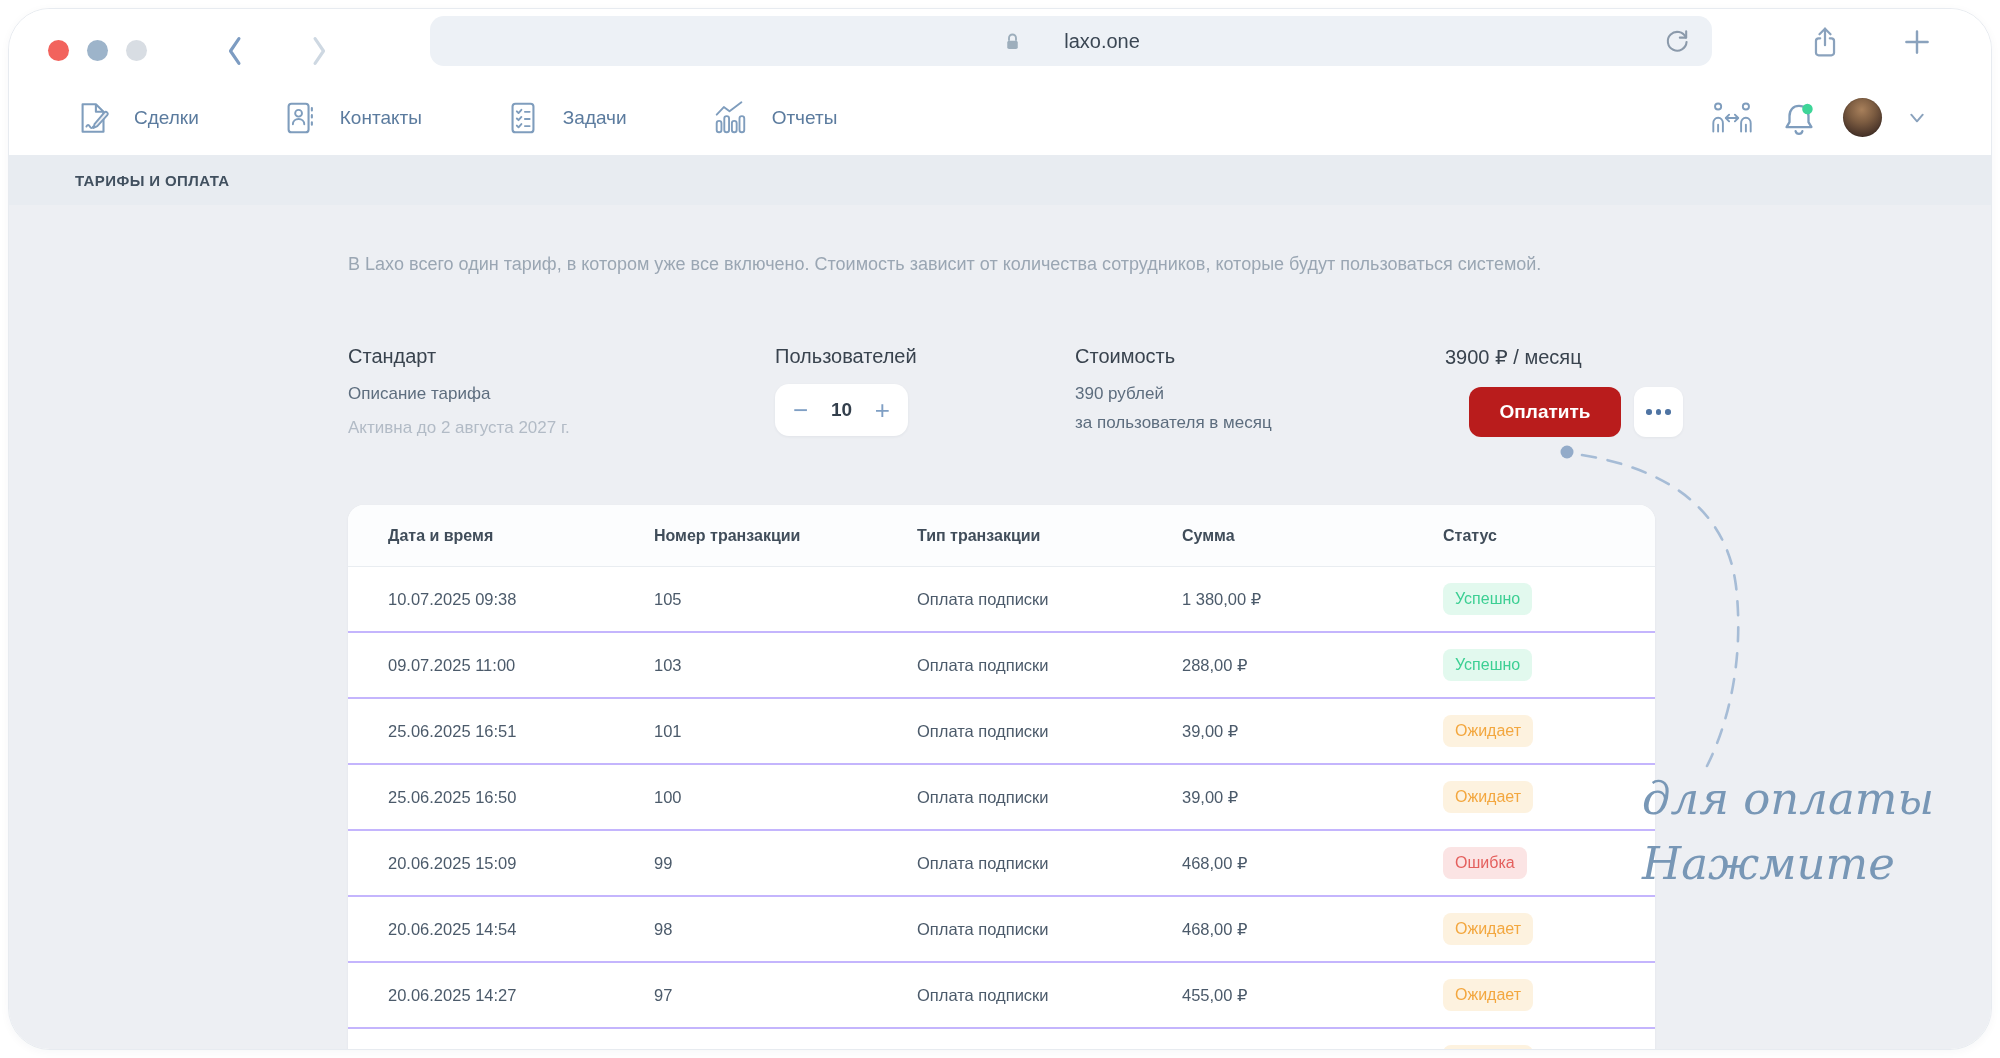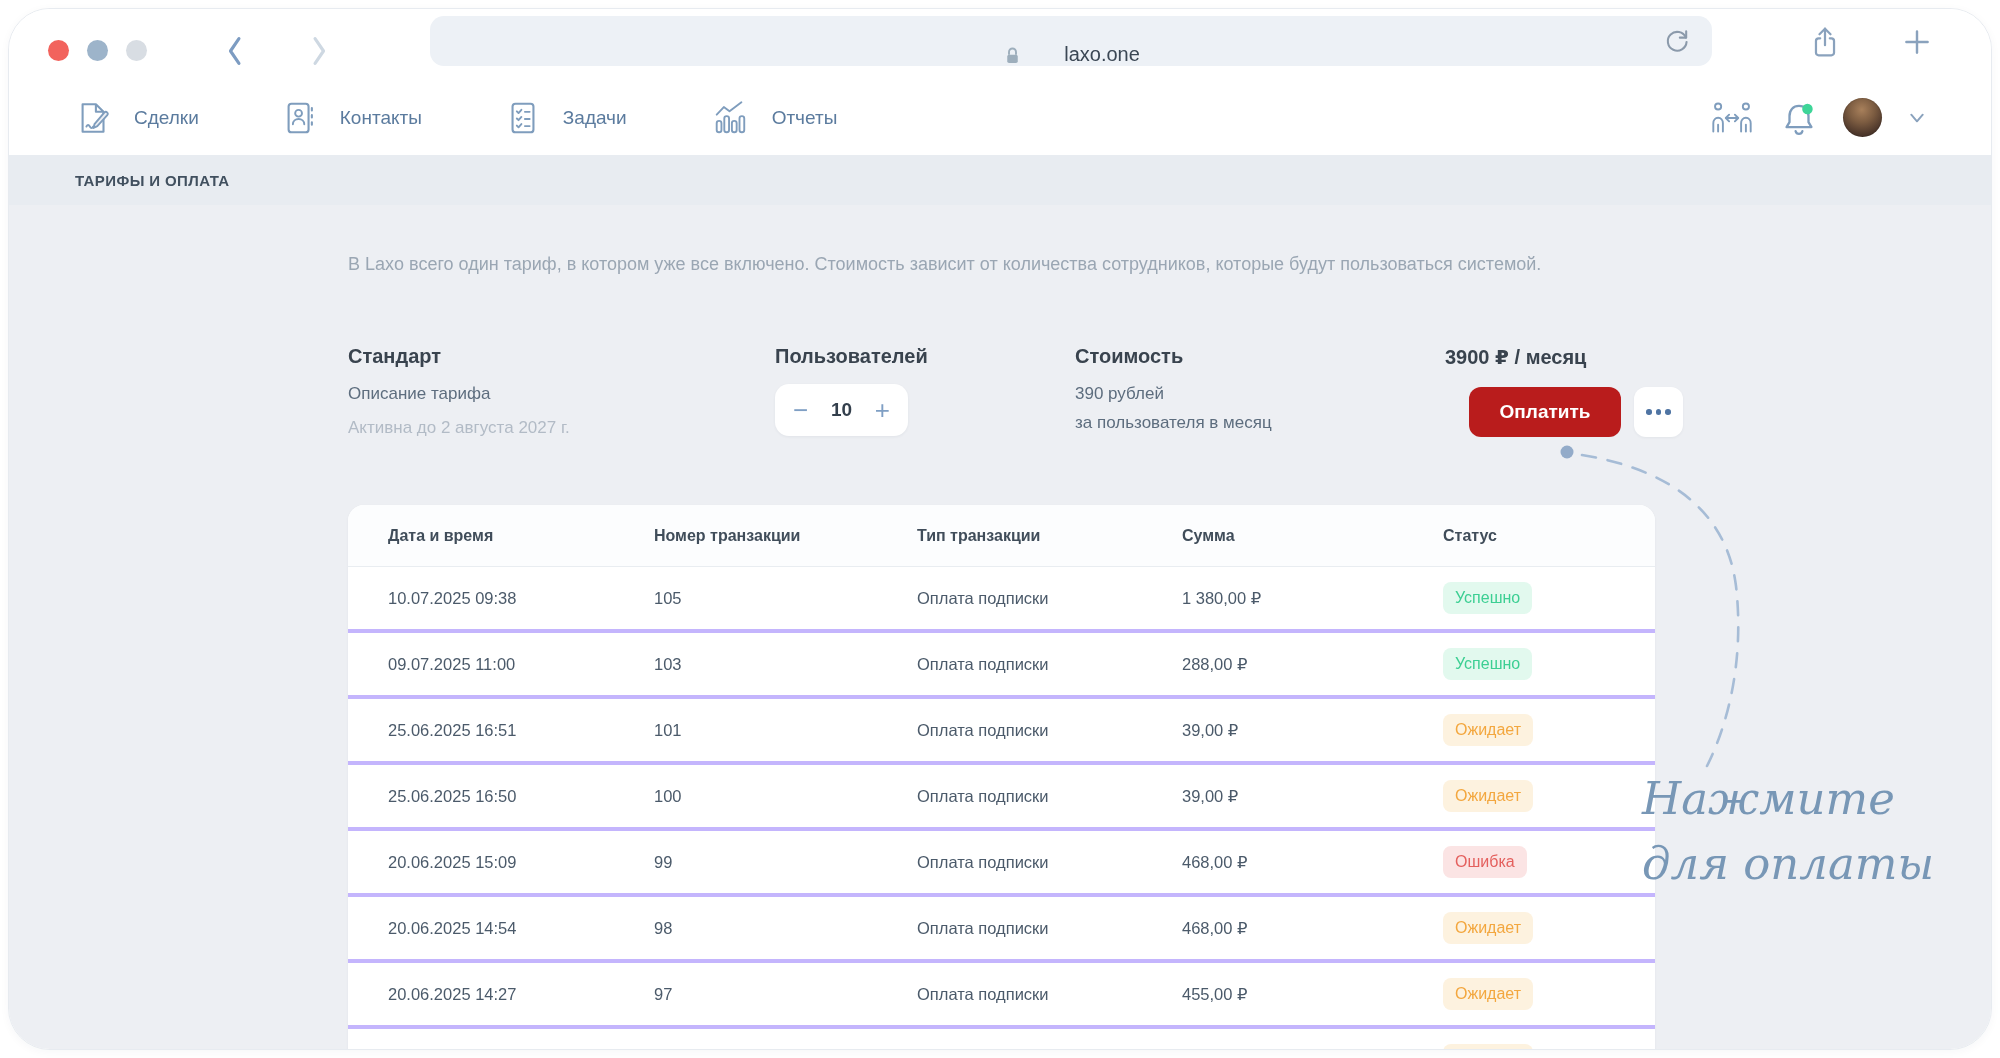--- a/index.html
+++ b/index.html
@@ -15,21 +15,21 @@
   .chrome { position:absolute; left:0; top:0; width:2000px; height:80px; background:#ffffff; }
   .traffic { position:absolute; left:48px; top:40px; display:flex; gap:18px; }
   .light { width:21px; height:21px; border-radius:50%; }
   .light.red { background:#f2635d; }
   .light.mid { background:#9db4ca; }
   .light.dim { background:#d8dde3; }
   .navarr { position:absolute; top:33px; }
   .navarr.back { left:222px; }
   .navarr.fwd  { left:306px; }
   .urlbar { position:absolute; left:430px; top:16px; width:1282px; height:50px;
-            background:#edf1f6; border-radius:14px; display:flex; align-items:flex-end; justify-content:center;gap:31px; }
+            background:#edf1f6; border-radius:14px; display:flex; align-items:center; justify-content:center;gap:31px; }
   .urltext { font-size:20px; color:#3b4754; margin-left:10px; }
   .reload { position:absolute; right:20px; top:10px; }
   .chrome-ic { position:absolute; top:25px; }
   .share-btn { left:1808px; }
   .plus-btn  { left:1900px; }
 
   
   .appnav { position:absolute; left:0; top:80px; width:2000px; height:75px; background:#ffffff; }
   .nav-items { position:absolute; left:75px; top:0; height:75px; display:flex; align-items:center; gap:82px; }
   .nav-item { display:flex; align-items:center; gap:21px; cursor:pointer; }
@@ -43,21 +43,21 @@
   
   .titlebar { position:absolute; left:0; top:155px; width:2000px; height:50px; background:#e8ecf1;
               display:flex; align-items:center; padding-left:75px; }
   .titletext { font-size:15px; font-weight:700; letter-spacing:.4px; color:#41505f; }
   .content { position:absolute; left:0; top:205px; width:2000px; height:853px; background:#edeff3; }
 
   .desc { position:absolute; left:348px; top:254px; font-size:18px; color:#9aa6b3; }
 
   .t-col { position:absolute; top:345px; }
   .t-col.c1 { left:348px; } .t-col.c2 { left:775px; } .t-col.c3 { left:1075px; } .t-col.c4 { left:1445px; }
-  .t-head { font-size:20px; font-weight:700; color:#39434e; }
+  .t-head { font-size:20px; font-weight:400; color:#39434e; }
   .t-line { margin-top:16px; font-size:17px; color:#5d6d7e; }
   .t-line.tight { margin-top:9px; }
   .t-muted { margin-top:14px; font-size:17px; color:#b2bbc6; }
   .stepper { margin-top:16px; width:133px; height:52px; background:#ffffff; border-radius:14px;
              box-shadow:0 1px 3px rgba(27,43,65,.06); display:flex; align-items:center;
              justify-content:space-between; padding:0 18px; }
   .step-btn { font-size:26px; color:#7f9fc4; cursor:pointer; line-height:1; }
   .step-val { font-size:19px; font-weight:600; color:#333f4c; }
   .t-buttons { margin-top:18px; display:flex; gap:13px; }
   .pay-btn { width:152px; height:50px; border:none; border-radius:12px; color:#ffffff;
@@ -67,21 +67,21 @@
               box-shadow:0 1px 3px rgba(27,43,65,.05); }
   .dot3 { width:5.5px; height:5.5px; border-radius:50%; background:#4f74a3; }
 
   
   .table-card { position:absolute; left:348px; top:505px; width:1307px; height:600px;
                 background:#ffffff; border-radius:16px; box-shadow:0 1px 3px rgba(27,43,65,.05); overflow:hidden; }
   .thead, .trow { display:grid; grid-template-columns:266px 263px 265px 261px 1fr;
                   align-items:center; padding:0 40px; }
   .thead { height:62px; background:#fcfdfe; border-bottom:1px solid #e9edf1;
            font-size:16px; font-weight:700; color:#404d5a; }
-  .trow { height:66px; font-size:16.5px; color:#4b5a6a; border-bottom:4px solid #c4b5fd; }
+  .trow { height:66px; font-size:16.5px; color:#4b5a6a; border-bottom:2px solid #c4b5fd; }
   .badge { display:inline-block; width:fit-content; padding:7px 12px; border-radius:8px; font-size:16px; }
 
   
   .overlay { position:absolute; left:0; top:0; width:2000px; height:1058px; pointer-events:none; }
   .annotation { position:absolute; left:1642px; top:766px; font-family:"DejaVu Serif",serif;
                 font-style:italic; font-size:45px; color:#7897b6; line-height:1.45; }
 
   .ic { display:block; }
 </style>
 </head>
@@ -303,18 +303,18 @@
         <div><span class="badge" style="background: rgb(253, 242, 223); color: rgb(243, 167, 63);">Ожидает</span></div>
       </div>
         </div>
     </div>
 
     <svg class="overlay">
       <circle cx="1567" cy="452" r="6.5" fill="#93abc9"></circle>
       <path d="M1582 455 C 1662 468, 1726 506, 1736 586 C 1744 656, 1730 720, 1707 766" fill="none" stroke="#a6bcd6" stroke-width="2.6" stroke-linecap="round" stroke-dasharray="14 12"></path>
     </svg>
     <div class="annotation" style="color: rgb(120, 151, 182);">
+      <div>для оплаты</div>
       <div>Нажмите</div>
-      <div>для оплаты</div>
     </div>
 
   </div>
 </div>
 
 </body></html>

